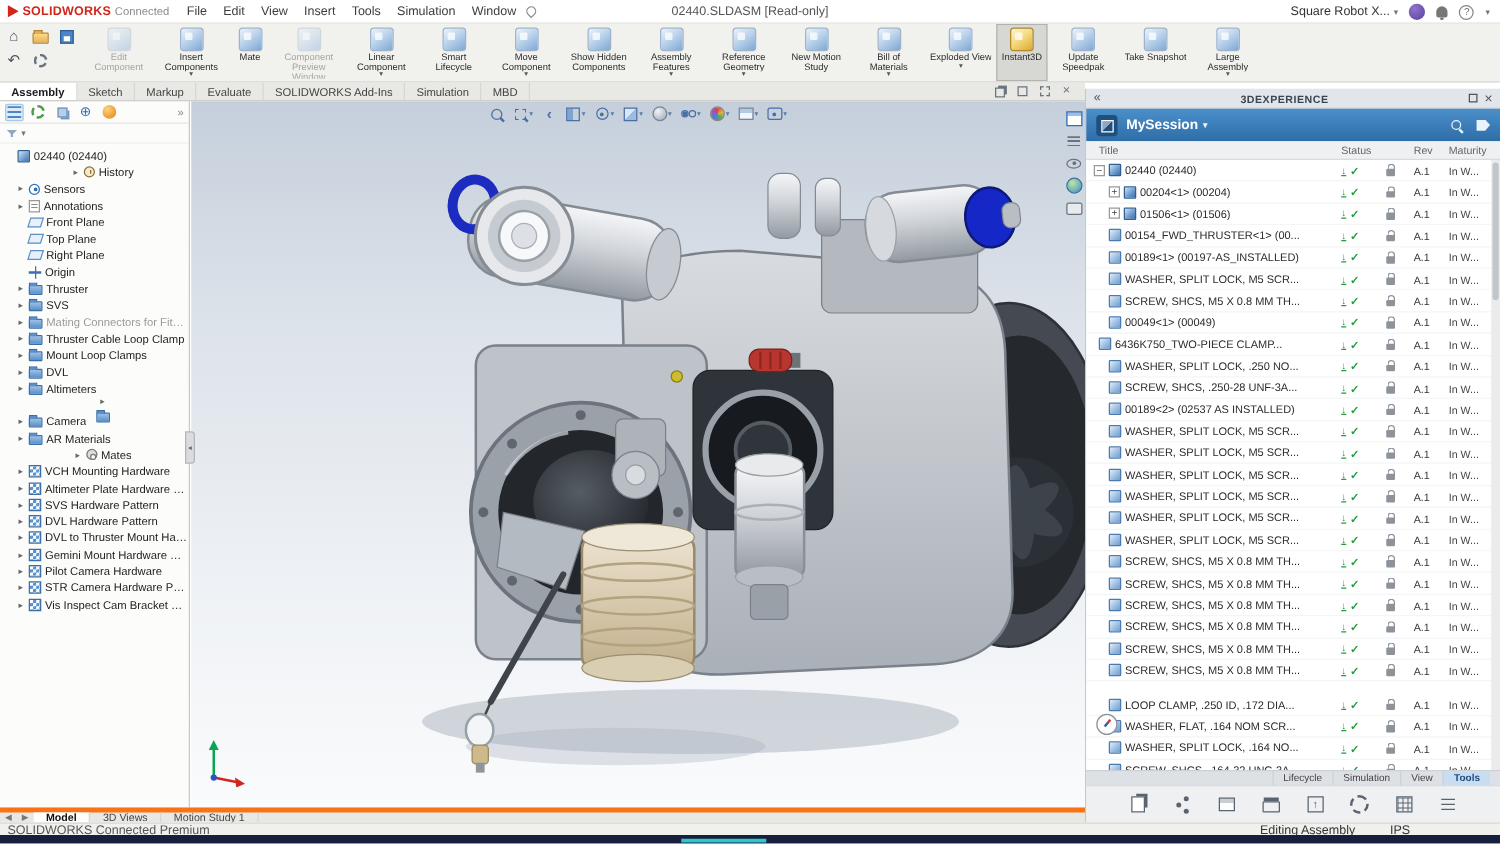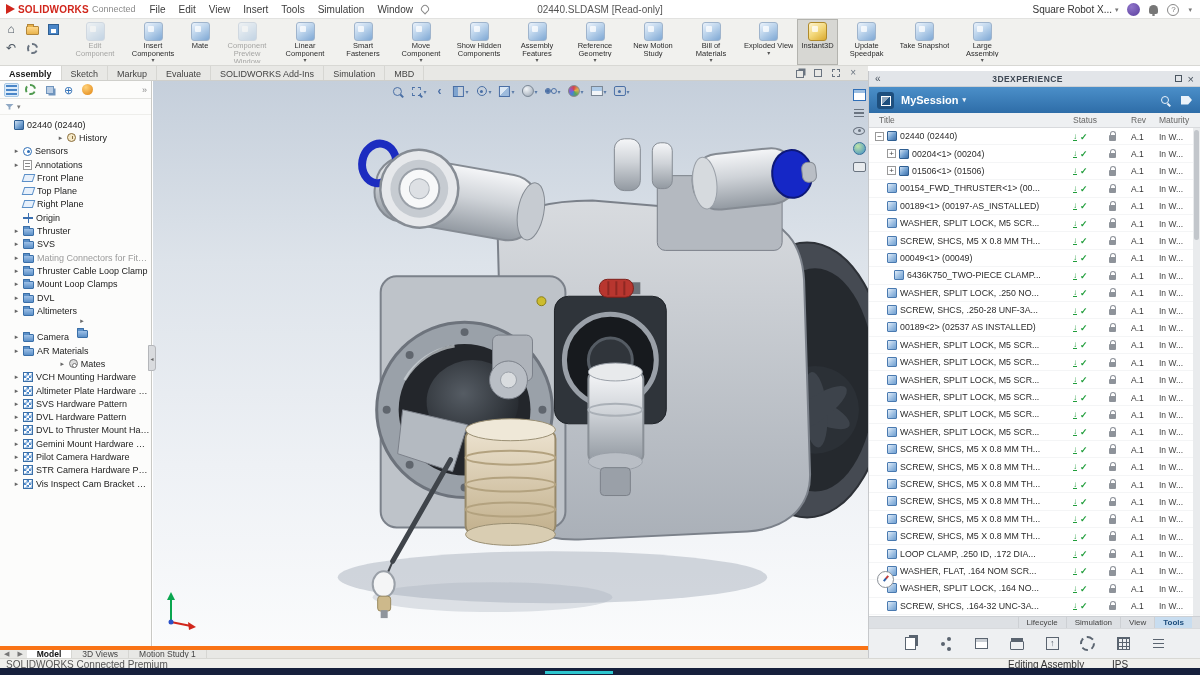--- a/index.html
+++ b/index.html
@@ -254,21 +254,21 @@
           <span class="rico"></span>
           <span class="rlabel">Component Preview Window</span>
         </div>
         <div class="rbtn">
           <span class="rico"></span>
           <span class="rlabel">Linear Component Pattern</span>
           <span class="rcaret">▾</span>
         </div>
         <div class="rbtn">
           <span class="rico"></span>
-          <span class="rlabel">Smart Fasteners</span>
+          <span class="rlabel">Smart Lifecycle</span>
         </div>
         <div class="rbtn">
           <span class="rico"></span>
           <span class="rlabel">Move Component</span>
           <span class="rcaret">▾</span>
         </div>
         <div class="rbtn">
           <span class="rico"></span>
           <span class="rlabel">Show Hidden Components</span>
         </div>
@@ -797,21 +797,21 @@
           <span class="cell c-status">
             <span class="ico-dl">↓</span>
             <span class="ico-chk">✓</span>
           </span>
           <span class="cell c-lock">
             <span class="ico-lock"></span>
           </span>
           <span class="cell c-rev">A.1</span>
           <span class="cell c-mat">In W...</span>
         </div>
-        <div class="rrow" style="padding-left: 25px;">
+        <div class="rrow" style="padding-left: 10px;">
           <span class="si si-part"></span>
           <span class="ttl" style="max-width: 156px;">6436K750_TWO-PIECE CLAMP...</span>
           <span class="cell c-status">
             <span class="ico-dl">↓</span>
             <span class="ico-chk">✓</span>
           </span>
           <span class="cell c-lock">
             <span class="ico-lock"></span>
           </span>
           <span class="cell c-rev">A.1</span>
@@ -1005,21 +1005,21 @@
           <span class="cell c-status">
             <span class="ico-dl">↓</span>
             <span class="ico-chk">✓</span>
           </span>
           <span class="cell c-lock">
             <span class="ico-lock"></span>
           </span>
           <span class="cell c-rev">A.1</span>
           <span class="cell c-mat">In W...</span>
         </div>
-        <div class="rrow" style="padding-left: 18px;">
+        <div class="rrow" style="padding-left: 18px; margin-top: 10px;">
           <span class="si si-part"></span>
           <span class="ttl" style="max-width: 156px;">LOOP CLAMP, .250 ID, .172 DIA...</span>
           <span class="cell c-status">
             <span class="ico-dl">↓</span>
             <span class="ico-chk">✓</span>
           </span>
           <span class="cell c-lock">
             <span class="ico-lock"></span>
           </span>
           <span class="cell c-rev">A.1</span>

